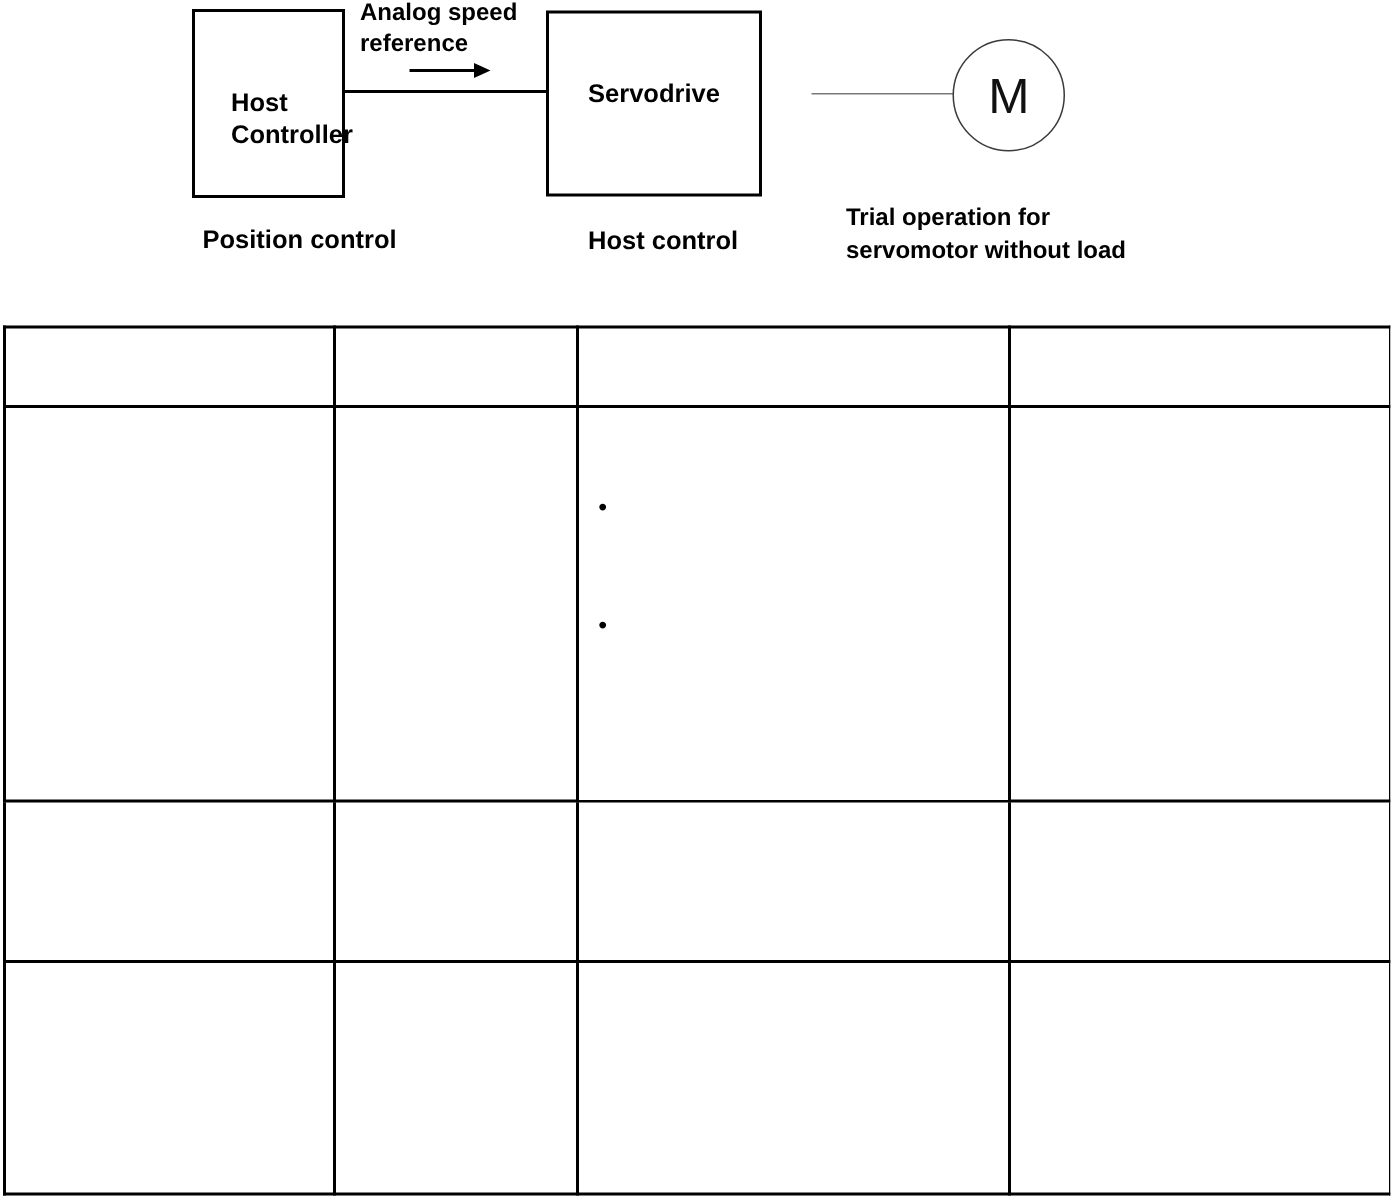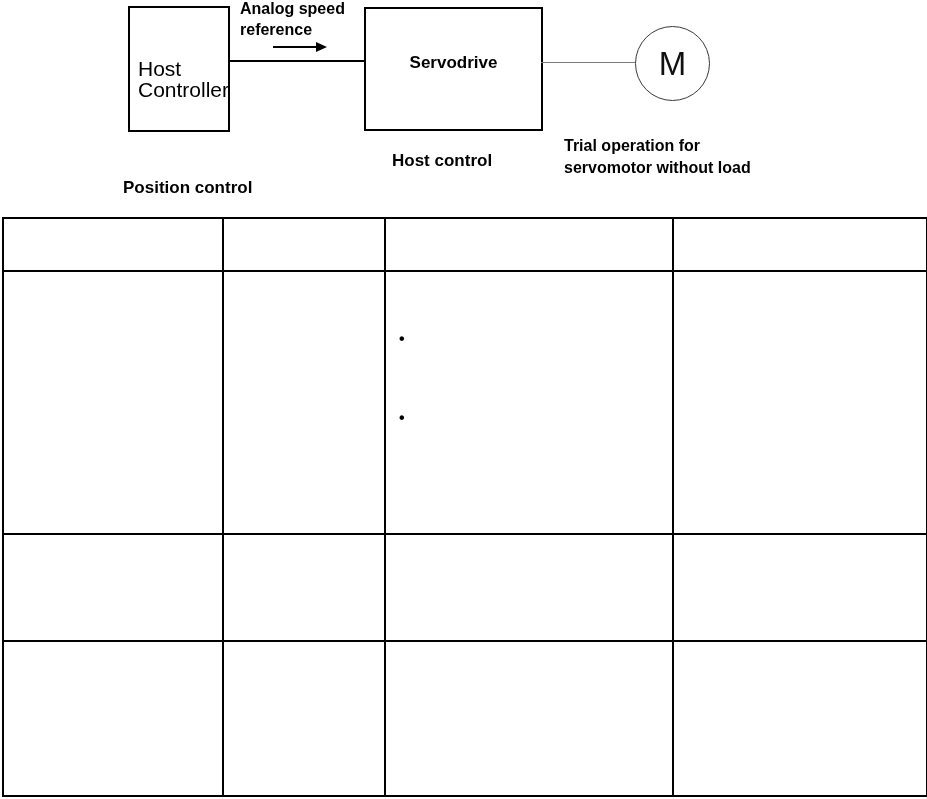--- a/index.html
+++ b/index.html
@@ -13,26 +13,26 @@
     overflow:hidden;
   }
   
   .box {
     position:absolute;
     border:2px solid #000;
     background:#fff;
   }
   .host-box { left:128px; top:6px; width:102px; height:126px; }
   .host-box .box-label {
-    padding:50px 0 0 8px;
-    font-weight:normal; font-size:21px; line-height:21px;
+    padding:50px 0 0 24px;
+    font-weight:bold; font-size:17px; line-height:21px;
     white-space:pre-line;
   }
   .servo-box {
-    left:364px; top:7px; width:179px; height:124px;
+    left:364px; top:7px; width:144px; height:124px;
     display:flex; align-items:center; justify-content:center;
     padding-bottom:12px;
   }
   .servo-box .box-label { font-weight:bold; font-size:17px; }
   .connector { position:absolute; background:#000; }
   .connector-1 { left:230px; top:60px; width:134px; height:2px; }
   .connector-2 { left:541px; top:62px; width:95px; height:1px; background:#7a7a7a; }
   .arrow-line { position:absolute; left:273px; top:46px; width:44px; height:2px; background:#000; }
   .arrow-head {
     position:absolute; left:316px; top:42px;
@@ -51,21 +51,21 @@
     border:1px solid #3a3a3a; border-radius:50%;
     display:flex; align-items:center; justify-content:center;
     background:#fff;
   }
   .motor-letter { font-size:33px; font-weight:normal; color:#111; }
   .caption {
     position:absolute;
     font-weight:bold; font-size:17px; line-height:21px;
     white-space:pre-line;
   }
-  .caption-position { left:123px; top:149px;margin-top:28px; }
+  .caption-position { left:135px; top:149px; }
   .caption-speed    { left:392px; top:150px; }
   .caption-trial    { left:564px; top:135px; font-size:16px; line-height:22px; }
   
   table.grid {
     position:absolute; left:2px; top:217px;
     width:924px;
     border-collapse:collapse; table-layout:fixed;
   }
   table.grid td {
     border:2px solid #000;

